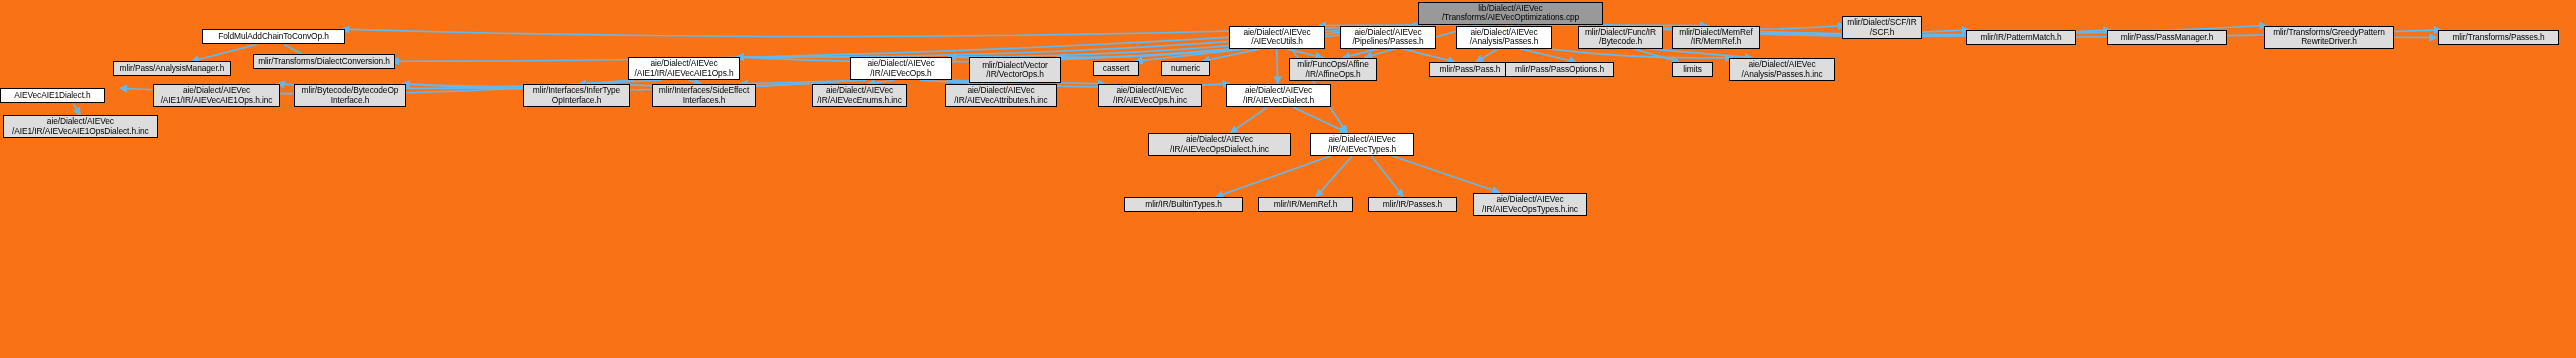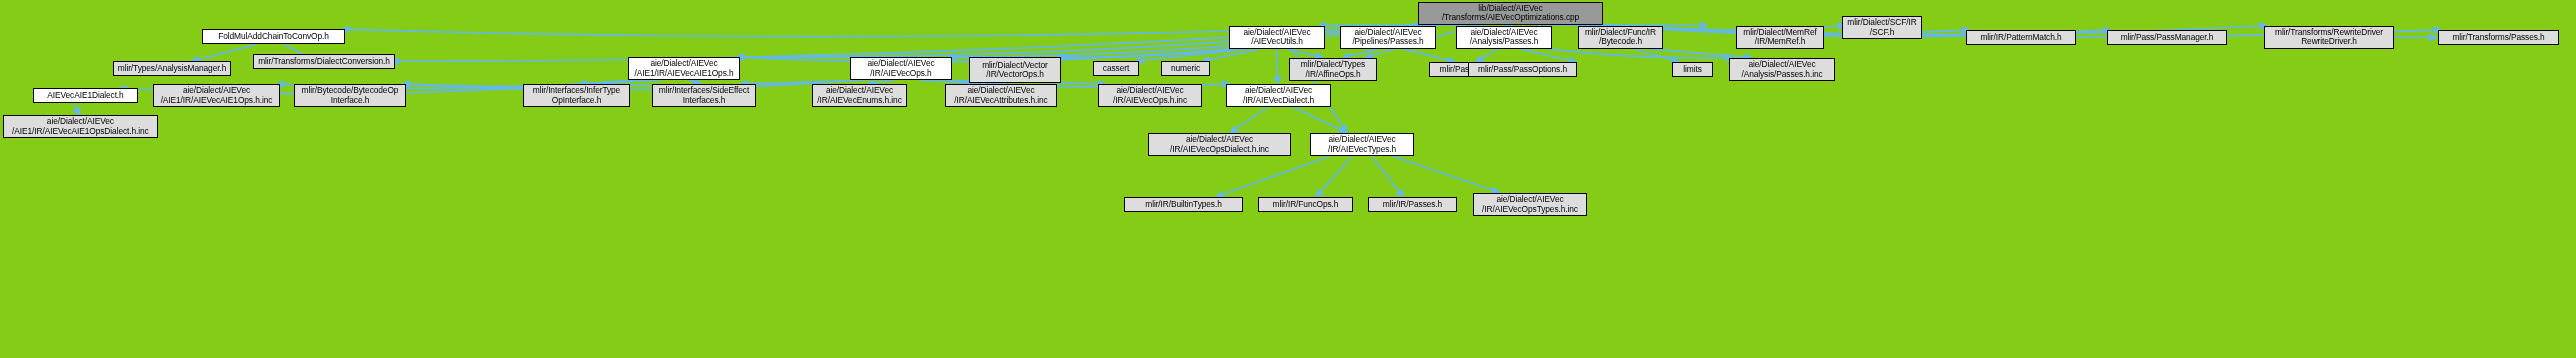--- a/index.html
+++ b/index.html
@@ -5,21 +5,21 @@
 <style>
   html, body {
     margin: 0;
     padding: 0;
     background: #000000;
   }
   #graph-root {
     position: relative;
     width: 2576px;
     height: 358px;
-    background: #84cc16;
+    background: #f97316;
     font-family: "Liberation Sans", sans-serif;
     overflow: hidden;
   }
   #edge-layer {
     position: absolute;
     left: 0; top: 0;
     width: 2576px;
     height: 358px;
     pointer-events: none;
     z-index: 1;
@@ -123,49 +123,49 @@
 
   <div class="node hdr" style="left:202px; top:29px; width:143px; height:15.3px;">FoldMulAddChainToConvOp.h</div>
   <div class="node hdr" style="left:1229px; top:25.5px; width:96px; height:23.4px;">aie/Dialect/AIEVec
 /AIEVecUtils.h</div>
   <div class="node hdr" style="left:1340px; top:25.5px; width:96px; height:23.4px;">aie/Dialect/AIEVec
 /Pipelines/Passes.h</div>
   <div class="node hdr" style="left:1456px; top:25.5px; width:96px; height:23.4px;">aie/Dialect/AIEVec
 /Analysis/Passes.h</div>
   <div class="node lib" style="left:1578px; top:25.5px; width:85px; height:23.4px;">mlir/Dialect/Func/IR
 /Bytecode.h</div>
-  <div class="node lib" style="left:1736px; top:25.5px; width:88px; height:23.4px;">mlir/Dialect/MemRef
+  <div class="node lib" style="left:1672px; top:25.5px; width:88px; height:23.4px;">mlir/Dialect/MemRef
 /IR/MemRef.h</div>
   <div class="node lib" style="left:1842px; top:16px; width:80px; height:23.4px;">mlir/Dialect/SCF/IR
 /SCF.h</div>
   <div class="node lib" style="left:1966px; top:30px; width:110px; height:15.3px;">mlir/IR/PatternMatch.h</div>
   <div class="node lib" style="left:2107px; top:30px; width:120px; height:15.3px;">mlir/Pass/PassManager.h</div>
-  <div class="node lib" style="left:2264px; top:25.5px; width:130px; height:23.4px;">mlir/Transforms/RewriteDriver
+  <div class="node lib" style="left:2264px; top:25.5px; width:130px; height:23.4px;">mlir/Transforms/GreedyPattern
 RewriteDriver.h</div>
   <div class="node lib" style="left:2438px; top:30px; width:121px; height:15.3px;">mlir/Transforms/Passes.h</div>
 
-  <div class="node lib" style="left:113px; top:61px; width:118px; height:15.3px;">mlir/Types/AnalysisManager.h</div>
+  <div class="node lib" style="left:113px; top:61px; width:118px; height:15.3px;">mlir/Pass/AnalysisManager.h</div>
   <div class="node lib" style="left:253px; top:54px; width:142px; height:15.3px;">mlir/Transforms/DialectConversion.h</div>
   <div class="node hdr" style="left:628px; top:57px; width:112px; height:23.4px;">aie/Dialect/AIEVec
 /AIE1/IR/AIEVecAIE1Ops.h</div>
   <div class="node hdr" style="left:850px; top:57px; width:102px; height:23.4px;">aie/Dialect/AIEVec
 /IR/AIEVecOps.h</div>
   <div class="node lib" style="left:969px; top:57px; width:92px; height:26px;">mlir/Dialect/Vector
 /IR/VectorOps.h</div>
   <div class="node lib" style="left:1093px; top:61px; width:46px; height:15.3px;">cassert</div>
   <div class="node lib" style="left:1161px; top:61px; width:49px; height:15.3px;text-align:center;">numeric</div>
-  <div class="node lib" style="left:1289px; top:58px; width:88px; height:23.4px;">mlir/Dialect/Types
+  <div class="node lib" style="left:1289px; top:58px; width:88px; height:23.4px;">mlir/FuncOps/Affine
 /IR/AffineOps.h</div>
   <div class="node lib" style="left:1429px; top:62px; width:82px; height:15.3px;">mlir/Pass/Pass.h</div>
-  <div class="node lib" style="left:1468px; top:62px; width:109px; height:15.3px;text-align:center;">mlir/Pass/PassOptions.h</div>
+  <div class="node lib" style="left:1505px; top:62px; width:109px; height:15.3px;text-align:center;">mlir/Pass/PassOptions.h</div>
   <div class="node lib" style="left:1672px; top:62px; width:41px; height:15.3px;">limits</div>
   <div class="node lib" style="left:1729px; top:58px; width:106px; height:23.4px;">aie/Dialect/AIEVec
 /Analysis/Passes.h.inc</div>
 
-  <div class="node hdr" style="left:33px; top:88px; width:105px; height:15.3px;">AIEVecAIE1Dialect.h</div>
+  <div class="node hdr" style="left:0; top:88px; width:105px; height:15.3px;">AIEVecAIE1Dialect.h</div>
   <div class="node lib" style="left:153px; top:84px; width:127px; height:23.4px;">aie/Dialect/AIEVec
 /AIE1/IR/AIEVecAIE1Ops.h.inc</div>
   <div class="node lib" style="left:294px; top:84px; width:112px; height:23.4px;">mlir/Bytecode/BytecodeOp
 Interface.h</div>
   <div class="node lib" style="left:523px; top:84px; width:107px; height:23.4px;">mlir/Interfaces/InferType
 OpInterface.h</div>
   <div class="node lib" style="left:652px; top:84px; width:104px; height:23.4px;">mlir/Interfaces/SideEffect
 Interfaces.h</div>
   <div class="node lib" style="left:812px; top:84px; width:95px; height:23.4px;">aie/Dialect/AIEVec
 /IR/AIEVecEnums.h.inc</div>
@@ -177,19 +177,19 @@
 /IR/AIEVecDialect.h</div>
 
   <div class="node lib" style="left:2.9px; top:115px; width:155px; height:23.4px;">aie/Dialect/AIEVec
 /AIE1/IR/AIEVecAIE1OpsDialect.h.inc</div>
   <div class="node lib" style="left:1148px; top:133px; width:143px; height:23.4px;">aie/Dialect/AIEVec
 /IR/AIEVecOpsDialect.h.inc</div>
   <div class="node hdr" style="left:1310px; top:133px; width:104px; height:23.4px;">aie/Dialect/AIEVec
 /IR/AIEVecTypes.h</div>
 
   <div class="node lib" style="left:1124px; top:197px; width:119px; height:15.3px;">mlir/IR/BuiltinTypes.h</div>
-  <div class="node lib" style="left:1258px; top:197px; width:95px; height:15.3px;">mlir/IR/FuncOps.h</div>
+  <div class="node lib" style="left:1258px; top:197px; width:95px; height:15.3px;">mlir/IR/MemRef.h</div>
   <div class="node lib" style="left:1368px; top:197px; width:89px; height:15.3px;">mlir/IR/Passes.h</div>
   <div class="node lib" style="left:1473px; top:193px; width:114px; height:23.4px;">aie/Dialect/AIEVec
 /IR/AIEVecOpsTypes.h.inc</div>
 
 </div>
 
 
 </body></html>

